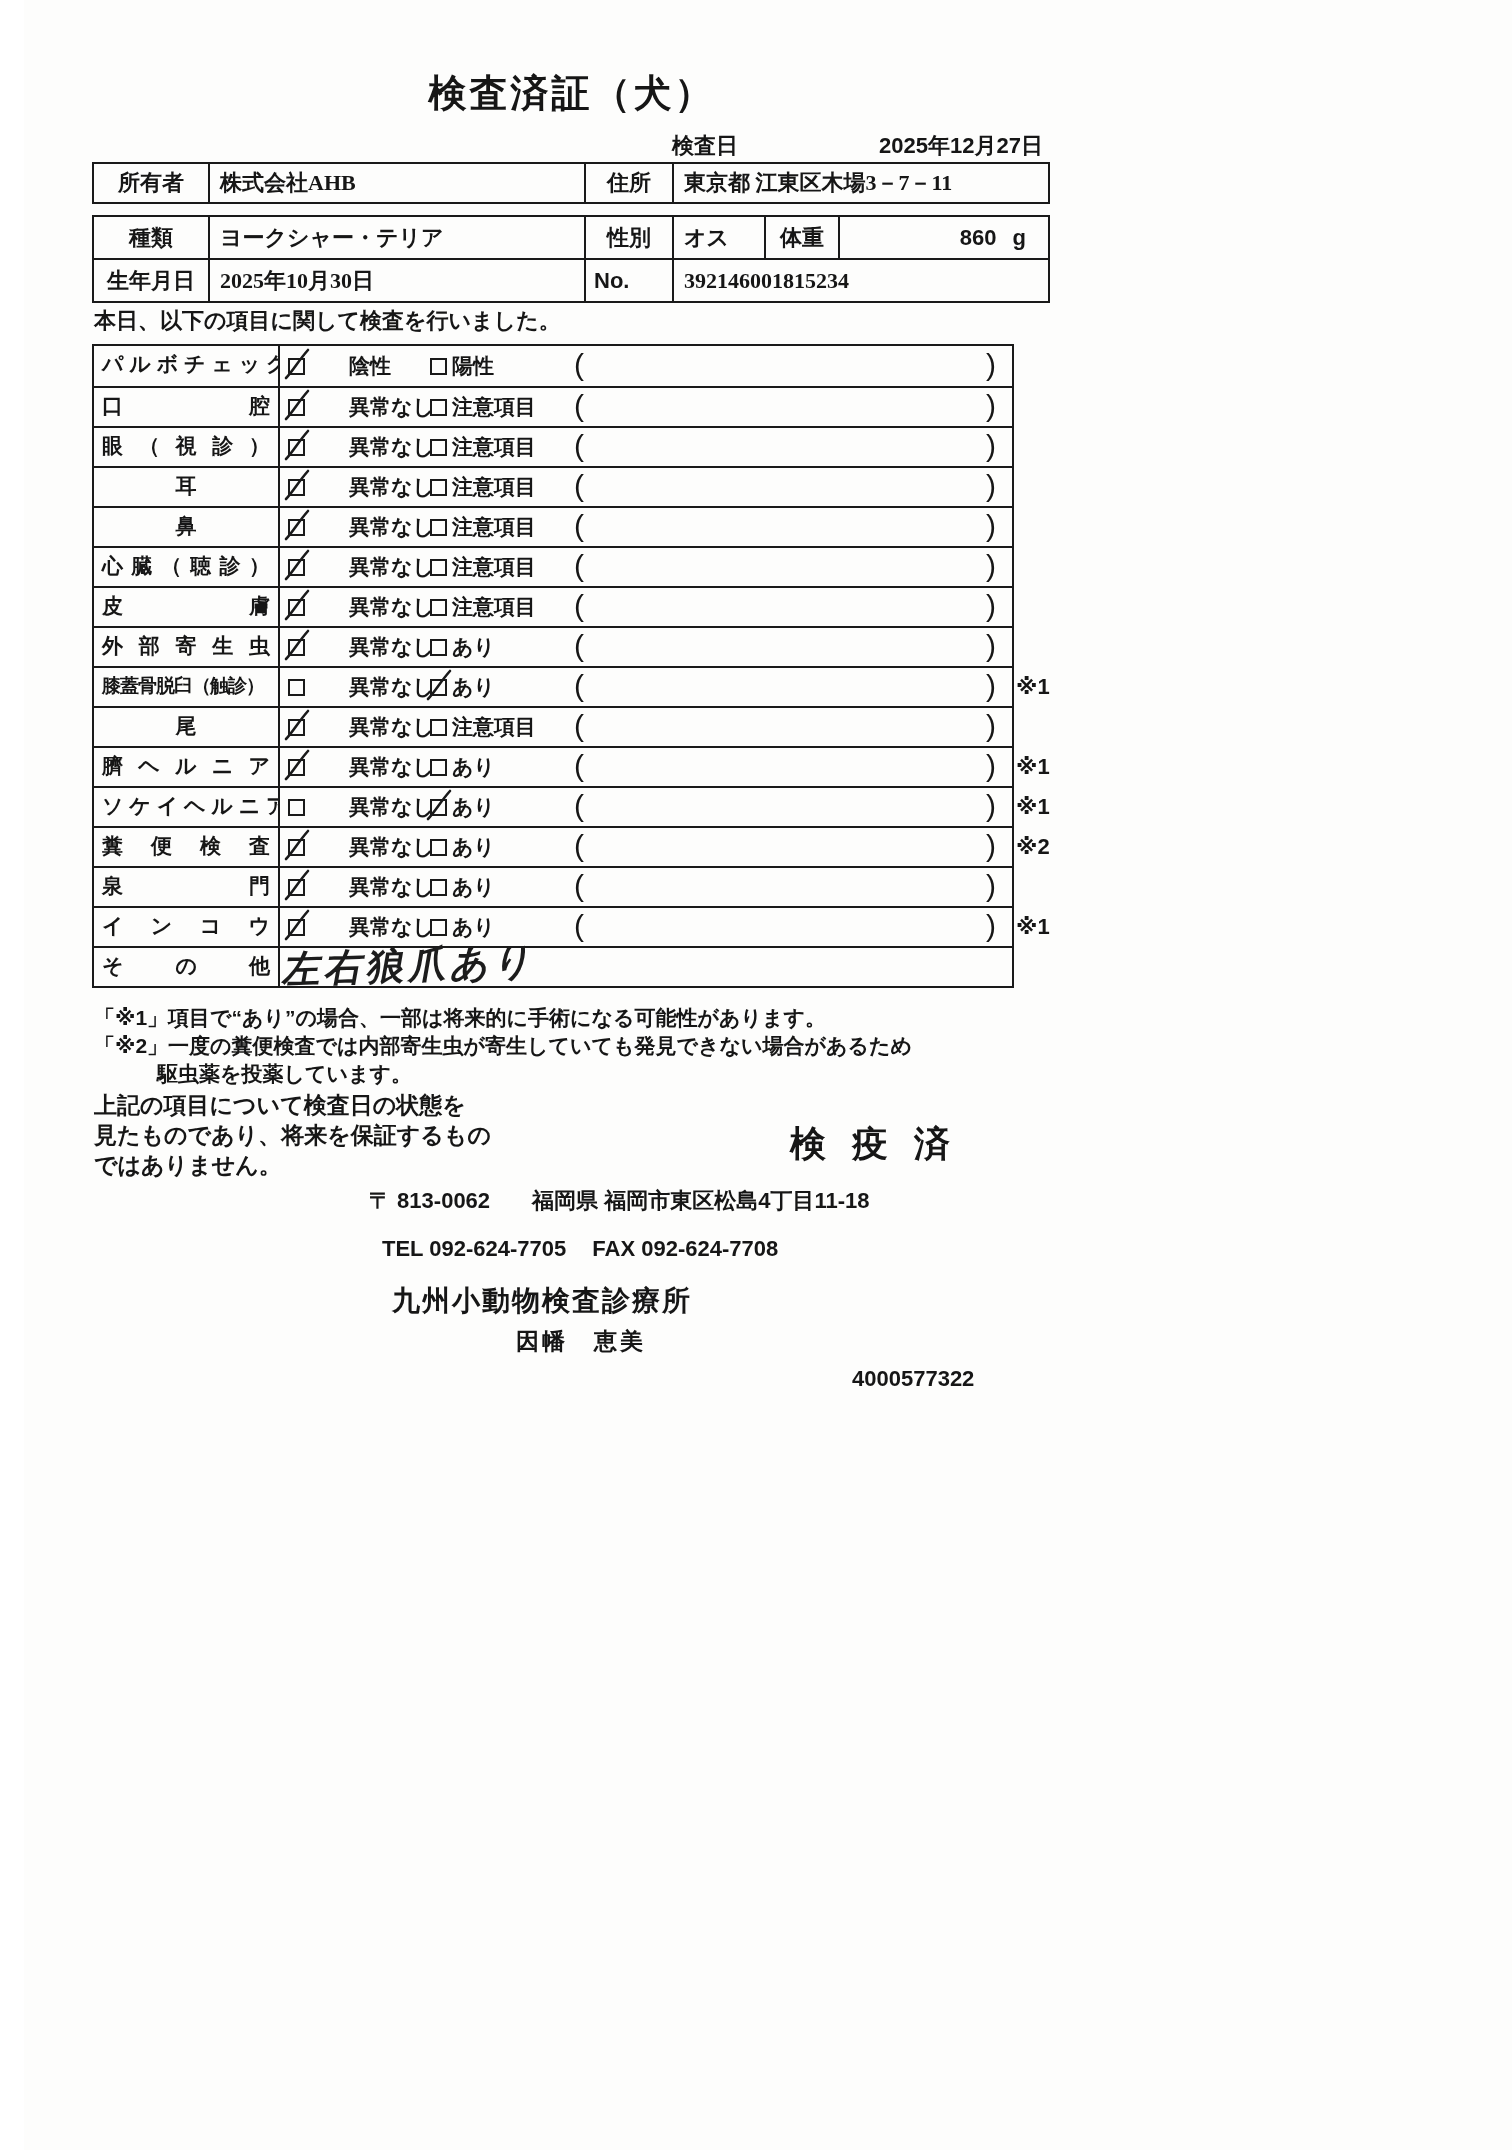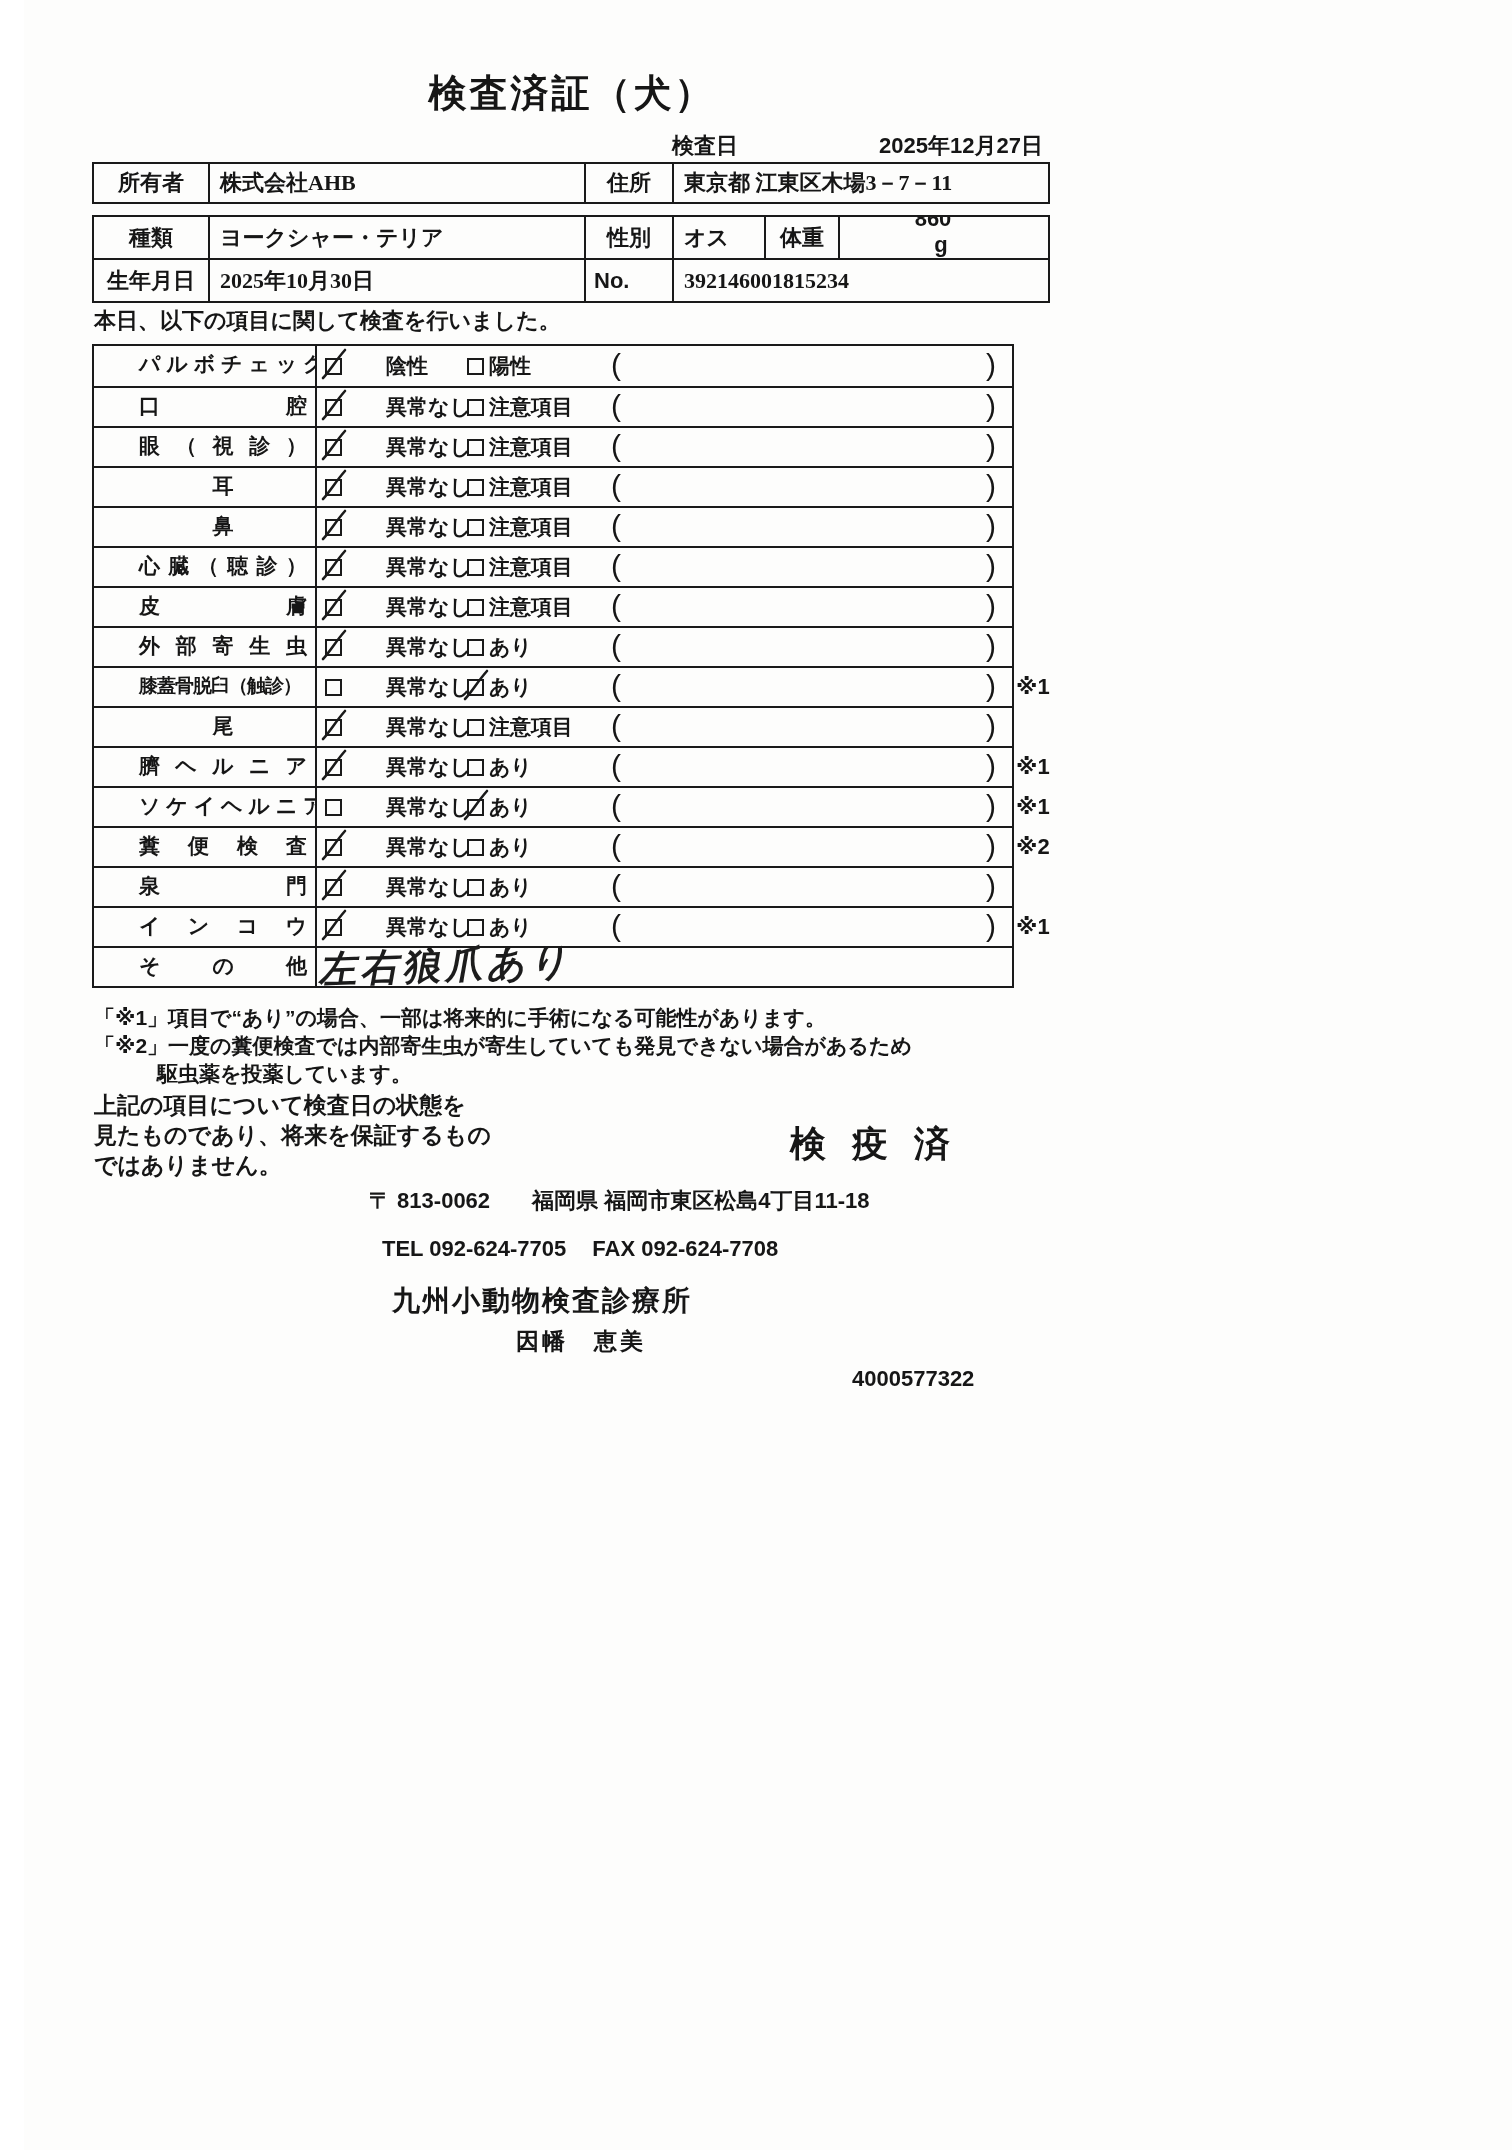--- a/index.html
+++ b/index.html
@@ -17,27 +17,27 @@
   #t2{top:215px;width:958px;}
   .trow{display:flex;height:41px;}
   #t1 .trow{height:38px;}
   .trow + .trow{border-top:2px solid #1a1a1a;}
   .cell{display:flex;align-items:center;border-left:2px solid #1a1a1a;font-size:22px;
         font-weight:bold;box-sizing:border-box;white-space:nowrap;overflow:hidden;}
   .cell:first-child{border-left:none;}
   .cl{justify-content:center;}
   .cv{padding:16px 10px;font-family:Liberation Serif, serif;}
   .cv-left{justify-content:flex-start;padding:0 8px;}
-  .wcell{justify-content:flex-end;padding-right:22px;flex-direction:column;}
+  .wcell{justify-content:flex-end;padding-right:22px;}
   .wunit{margin-left:16px;}
 
   .intro{top:306px;left:70px;font-size:22px;font-weight:bold;}
 
   .chk{position:absolute;top:344px;left:68px;width:922px;border:2px solid #1a1a1a;box-sizing:border-box;}
-  .chk-row{display:flex;height:40px;box-sizing:border-box;position:relative;padding-left:37px;}
+  .chk-row{display:flex;height:40px;box-sizing:border-box;position:relative;}
   .chk-row + .chk-row{border-top:2px solid #1a1a1a;}
   .chk-label{flex:0 0 186px;border-right:2px solid #1a1a1a;box-sizing:border-box;padding:0 8px;
              font-size:21px;font-weight:bold;line-height:36px;text-align:justify;text-align-last:justify;
              white-space:nowrap;overflow:hidden;}
   .chk-label.center{text-align:center;text-align-last:center;}
   .chk-label.tight{font-size:19px;letter-spacing:-1px;text-align:right;text-align-last:left;}
   .chk-content{flex:1;position:relative;}
   .opt{position:absolute;top:50%;transform:translateY(-50%);display:flex;align-items:center;gap:5px;
        font-size:21px;font-weight:bold;white-space:nowrap;}
   .opt1{left:8px;gap:44px;}

